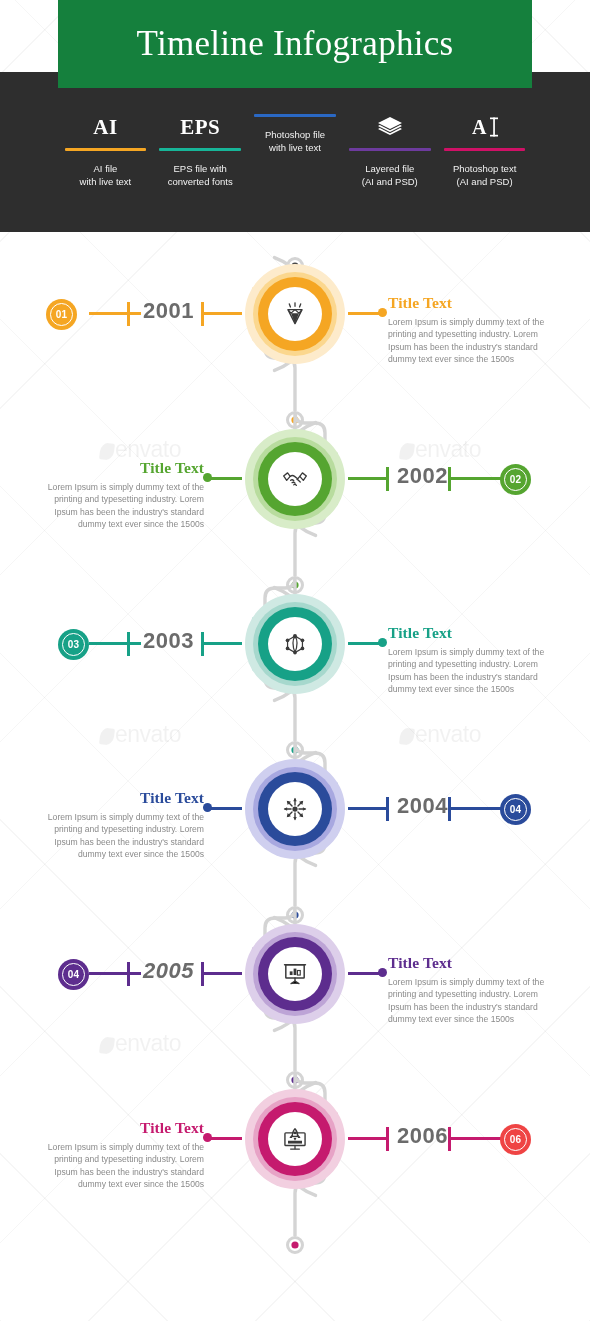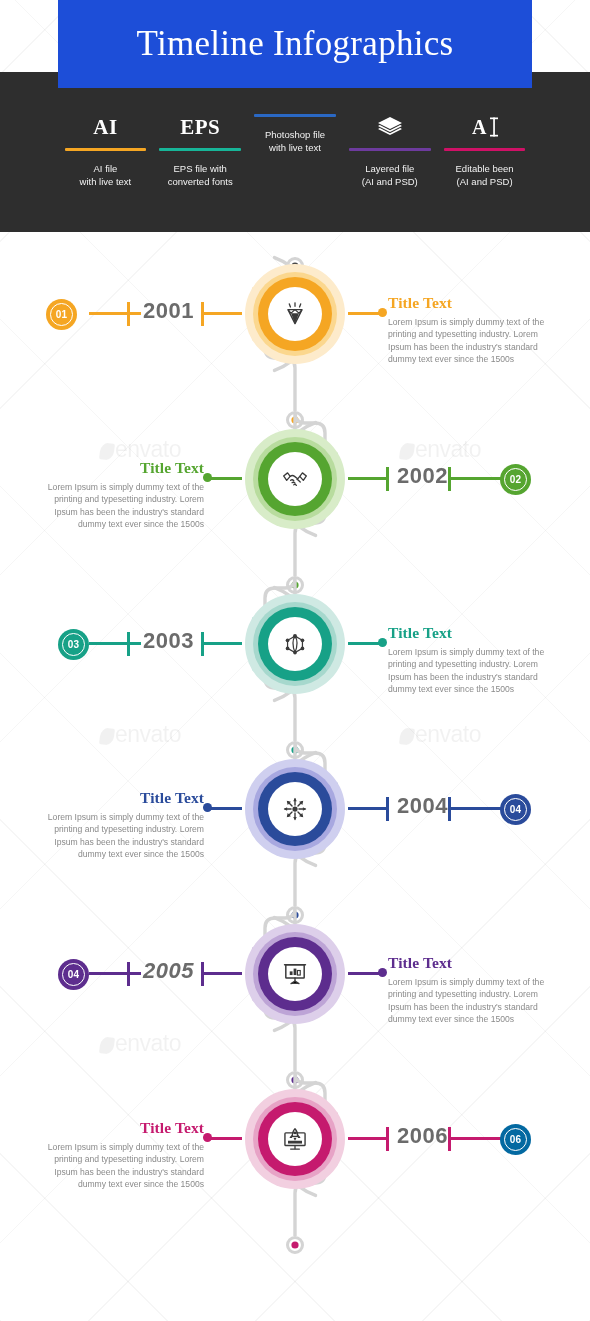--- a/index.html
+++ b/index.html
@@ -46,21 +46,21 @@
     position: absolute;
     left: 0; top: 72px;
     width: 590px; height: 160px;
     background: #2e2e2e;
     z-index: 1;
   }
   .title-banner {
     position: absolute;
     left: 58px; top: 0;
     width: 474px; height: 88px;
-    background: #1d4ed8;
+    background: #15803d;
     z-index: 3;
     display: flex; align-items: center; justify-content: center;
   }
   .title-banner h1 {
     font-family: "Liberation Serif", serif;
     font-size: 35px;
     font-weight: normal;
     color: #ffffff;
     letter-spacing: 0.3px;
   }
@@ -250,21 +250,21 @@
       <div class="badge-mark">
         <svg class="textcur-ico" viewBox="0 0 30 24">
           <text x="2" y="19" font-family="Liberation Serif, serif" font-size="20" font-weight="bold" fill="#fff">A</text>
           <rect x="20" y="2.5" width="8" height="1.7" fill="#fff"></rect>
           <rect x="23.2" y="2.5" width="1.7" height="19" fill="#fff"></rect>
           <rect x="20" y="19.8" width="8" height="1.7" fill="#fff"></rect>
         </svg>
       </div>
       <div class="badge-rule" style="background: rgb(207, 17, 102);"></div>
       <div class="badge-desc">
-        <div>Editable been</div>
+        <div>Photoshop text</div>
         <div>(AI and PSD)</div>
       </div>
     </div>
   </div>
 
 <div class="timeline">
   <svg class="spine" id="spine" viewBox="0 0 590 1089">
       <circle cx="295" cy="34" r="7.5" fill="#fff" stroke="#d4d4d4" stroke-width="3"></circle>
       <circle cx="295" cy="34" r="3.4" fill="#4a4a4a"></circle>
       <path d="M 295 42 L 295 50 Q 295 56 285 56 L 275 56 Q 265 56 265 62 L 265 74" fill="none" stroke="#d4d4d4" stroke-width="3.4"></path>
@@ -530,21 +530,21 @@
           </div>
         </div>
         <div class="stub" style="background: rgb(197, 26, 110); left: 208px; width: 34px;"></div>
         <div class="dot-end" style="background: rgb(197, 26, 110); left: 203px;"></div>
         <div class="stub" style="background: rgb(197, 26, 110); left: 348px; width: 39px;"></div>
         <div class="tick" style="background: rgb(197, 26, 110); left: 386px;"></div>
         <div class="stub" style="background: rgb(197, 26, 110); left: 449px; width: 12px;"></div>
         <div class="tick" style="background: rgb(197, 26, 110); left: 448px;"></div>
         <div class="stub" style="background: rgb(197, 26, 110); left: 461px; width: 40px;"></div>
         <div class="year" style="left: 397px;">2006</div>
-        <div class="numbadge" style="left: 500px; background: #0369a1;">
+        <div class="numbadge" style="left: 500px; background: #ef4444;">
           <span>06</span>
         </div>
         <div class="textblock">
           <div class="ttl" style="color: rgb(197, 26, 110);">Title Text</div>
           <div class="body">Lorem Ipsum is simply dummy text of the printing and typesetting industry. Lorem Ipsum has been the industry's standard dummy text ever since the 1500s</div>
         </div>
       </div>
     </div>
 </div>
 

